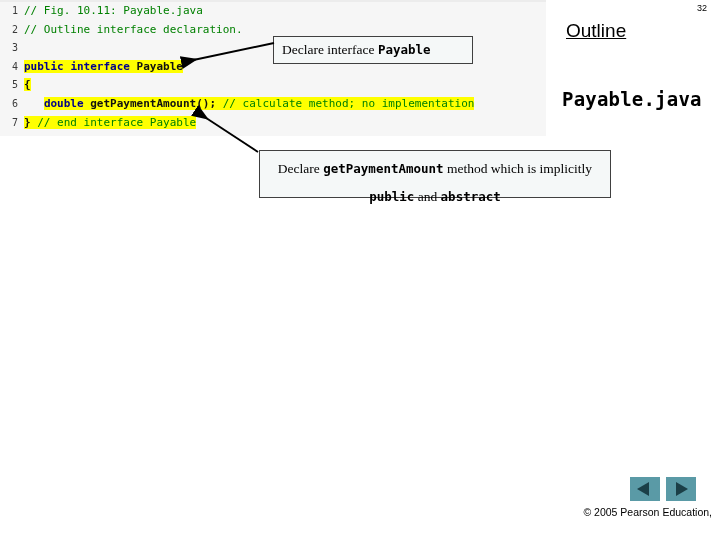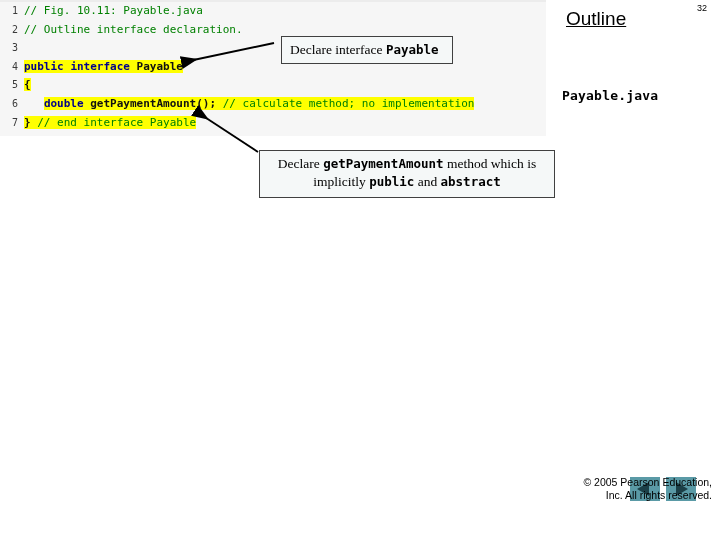--- a/index.html
+++ b/index.html
@@ -61,39 +61,39 @@
   .kw   { color: #00008b; font-weight: bold; }
   .cmt  { color: #008000; text-align: center; }
   .idn  { color: #111111; font-weight: bold; }
   .pun  { color: #111111; font-weight: bold; }
   .plain{ color: #111111; }
 
   
   #outline-title {
     position: absolute;
     left: 566px;
-    top: 8px;
+    top: 20px;
     font-size: 19px;
     color: #000000;
     text-decoration: underline;
     font-family: "Liberation Sans", sans-serif;
   }
   #page-number {
     position: absolute;
     left: 697px;
     top: 3px;
     font-size: 9px;
     color: #000000;
     font-family: "Liberation Sans", sans-serif;
   }
   #outline-filename {
     position: absolute;
     left: 562px;
     top: 88px;
-    font-size: 13px;
+    font-size: 19px;
     font-weight: bold;
     color: #000000;
     font-family: "DejaVu Sans Mono", "Liberation Mono", monospace;
     letter-spacing: 0.2px;
   }
 
   
   .callout {
     position: absolute;
     background: #f5f8f8;
@@ -102,35 +102,35 @@
     font-size: 13.5px;
     color: #000000;
     box-sizing: border-box;
   }
   .callout .mono {
     font-family: "DejaVu Sans Mono", "Liberation Mono", monospace;
     font-weight: bold;
     font-size: 12.5px;
   }
   #callout-1 {
-    left: 281px;
+    left: 273px;
     top: 36px;
-    width: 172px;
+    width: 200px;
     height: 28px;
     line-height: 26px;
     padding-left: 8px;
   }
   #callout-2 {
     left: 259px;
     top: 150px;
-    width: 296px;
+    width: 352px;
     height: 48px;
     padding: 4px 8px 0 8px;
     text-align: center;
-    line-height: 18px;
+    line-height: 28px;
   }
 
   
   .arrow-svg {
     position: absolute;
     left: 0;
     top: 0;
     width: 720px;
     height: 540px;
     pointer-events: none;
@@ -169,21 +169,21 @@
     border-right: 12px solid #1b3f47;
   }
   #nav-next .tri {
     left: 10px;
     border-left: 12px solid #1b3f47;
   }
 
   #copyright {
     position: absolute;
     left: 440px;
-    top: 476px;
+    top: 506px;
     width: 272px;
     text-align: right;
     font-size: 10.5px;
     color: #000000;
     line-height: 13px;
     font-family: "Liberation Sans", sans-serif;
   }
   #copyright .line2 { display: block; }
 </style>
 </head>
@@ -223,14 +223,13 @@
   <button class="nav-btn" id="nav-prev" title="Previous slide">
     <span class="tri"></span>
   </button>
   <button class="nav-btn" id="nav-next" title="Next slide">
     <span class="tri"></span>
   </button>
 </div>
 
 <div id="copyright">
   <span>© 2005 Pearson Education,</span>
-  <span class="line2">Inc.  All rights reserved.</span>
 </div>
 
 </body></html>

